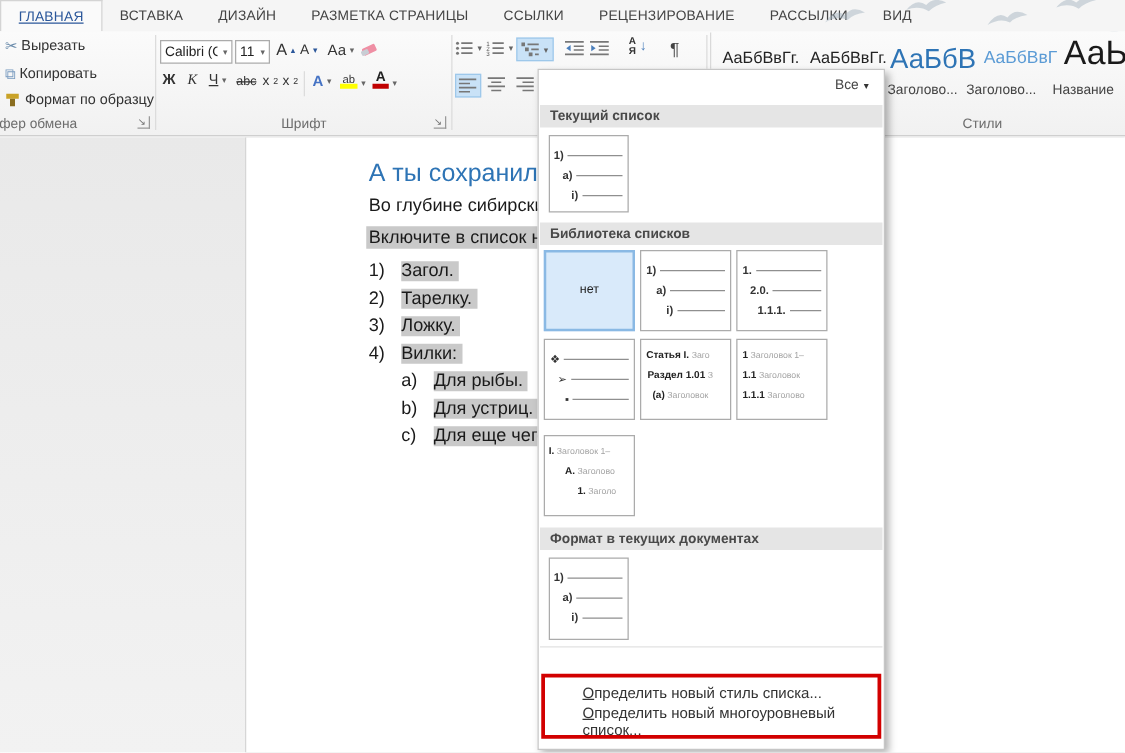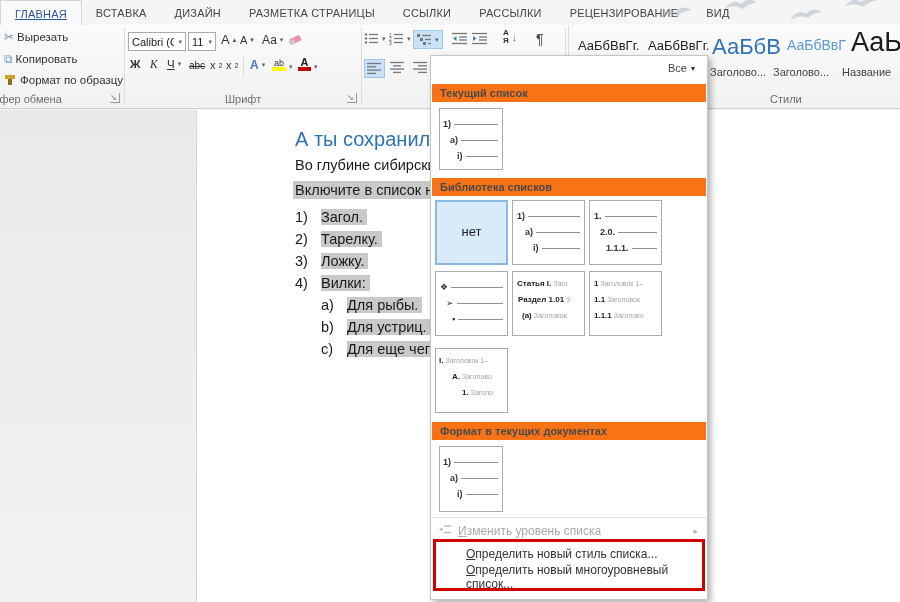--- a/index.html
+++ b/index.html
@@ -52,30 +52,30 @@
   .li-marker { position:absolute; font-size:14.5px; color:#1a1a1a; }
   .li-text { position:absolute; font-size:14.5px; color:#1a1a1a; background:#c9c9c9;
     padding-right:4px; white-space:nowrap; }
 
   
   .dropdown { position:absolute; left:430px; top:55px; width:278px; height:545px;
     background:#fff; border:1px solid #c6c6c6; box-shadow:3px 3px 6px rgba(0,0,0,.3);
     font-size:11px; }
   .dd-filter { position:absolute; right:12px; top:6px; font-size:11px; color:#444;
     display:flex; align-items:center; gap:4px; }
-  .band { position:absolute; left:1px; right:1px; height:18px; background:#f97316;
+  .band { position:absolute; left:1px; right:1px; height:18px; background:#e5e5e5;
     color:#494949; font-weight:bold; font-size:11px; line-height:18px;
     padding-left:8px; }
   .pbox { position:absolute; background:#fff; border:1px solid #ababab;
     padding-top:7px; }
   .pbox.sel { border:2px solid #8ab9e4; background:#d9eafa; }
   .pr { display:flex; align-items:center; height:16px; }
   .pm { font-size:9px; font-weight:bold; color:#333; white-space:nowrap; }
   .ln { flex:1; height:0; border-top:1px solid #8f8f8f; margin:0 4px 0 3px; }
-  .none-label { display:block; text-align:center; font-size:13px; color:#222;
+  .none-label { display:block; text-align:center; font-size:10px; color:#222;
     line-height:46px; }
   .sr { display:flex; align-items:baseline; height:16px; white-space:nowrap;
     overflow:hidden; }
   .sb { font-size:8px; font-weight:bold; color:#222; margin-right:2px; }
   .sg { font-size:7px; color:#a3a3a3; }
   .menu-item { position:absolute; left:1px; right:1px; height:22px; display:flex;
     align-items:center; font-size:12px; color:#333; }
   .menu-item.disabled { color:#aaa; }
   .menu-item .micon { width:26px; text-align:center; flex:0 0 26px; }
   .accel { display:block; }
@@ -91,22 +91,22 @@
 <body>
 
 <div class="app">
 
   <div class="tabbar">
     <div class="tab active">ГЛАВНАЯ</div>
     <div class="tab">ВСТАВКА</div>
     <div class="tab">ДИЗАЙН</div>
     <div class="tab">РАЗМЕТКА СТРАНИЦЫ</div>
     <div class="tab">ССЫЛКИ</div>
+    <div class="tab">РЕЦЕНЗИРОВАНИЕ</div>
     <div class="tab">РАССЫЛКИ</div>
-    <div class="tab">РЕЦЕНЗИРОВАНИЕ</div>
     <div class="tab">ВИД</div>
     <svg class="birds" viewBox="0 0 260 45">
       <g fill="#9fb0bd">
         <path d="M20 18 Q28 6 36 12 Q42 4 52 10 Q43 11 38 16 Q30 12 20 18Z"></path>
         <path d="M85 8 Q93 -2 101 4 Q107 -3 117 2 Q108 4 103 9 Q95 4 85 8Z"></path>
         <path d="M150 20 Q158 8 166 14 Q172 6 182 12 Q173 13 168 18 Q160 14 150 20Z"></path>
         <path d="M205 6 Q213 -4 221 2 Q227 -4 237 0 Q228 2 223 7 Q215 2 205 6Z"></path>
         <path d="M232 32 Q238 24 244 28 Q249 23 256 26 Q250 28 246 32 Q240 29 232 32Z"></path>
       </g>
     </svg>
@@ -447,33 +447,20 @@
           <i class="ln"></i>
         </div>
       <div class="pr" style="padding-left:17px">
           <span class="pm">i)</span>
           <i class="ln"></i>
         </div>
     </div>
 
     <div class="msep"></div>
 
-    <div class="menu-item disabled" style="top:464px">
-      <span class="micon">
-        <svg width="14" height="11" viewBox="0 0 14 11">
-            <g stroke="#b5b5b5" stroke-width="1.3">
-              <line x1="6" y1="2" x2="13" y2="2"></line>
-              <line x1="6" y1="8.5" x2="13" y2="8.5"></line>
-            </g>
-            <path d="M4.5 3.5 L1 5.5 L4.5 7.5 Z" fill="#b5b5b5"></path>
-          </svg>
-      </span>
-      <span class="accel">Изменить уровень списка</span>
-      <span class="subarrow">▸</span>
-    </div>
 
     <div class="redbox">
       <div class="menu-item" style="padding-left:29px">
         <span class="accel">Определить новый стиль списка...</span>
       </div>
       <div class="menu-item" style="padding-left:29px">
         <span class="accel">Определить новый многоуровневый список...</span>
       </div>
     </div>
   </div>

